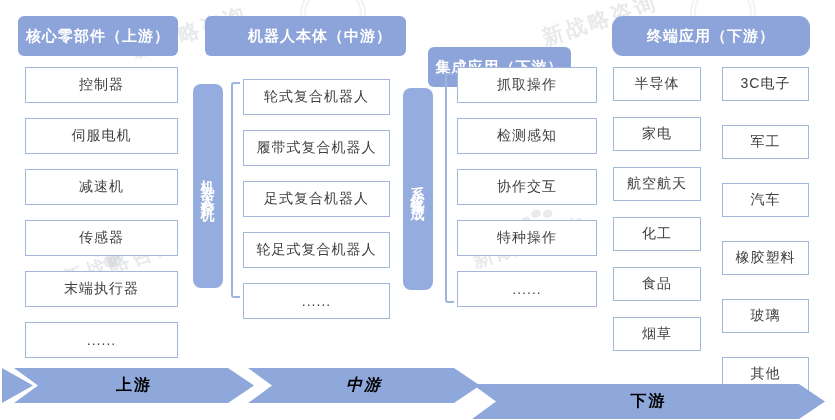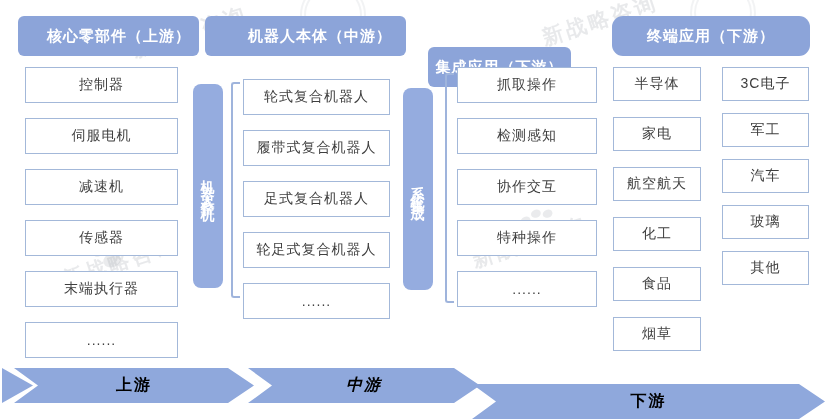--- a/index.html
+++ b/index.html
@@ -6,36 +6,36 @@
   .stage{
     position:relative;width:835px;height:420px;background:#ffffff;overflow:hidden;
     font-family:"Liberation Sans","DejaVu Sans",sans-serif;
   }
   
   .hdr{
     position:absolute;height:40px;background:#8CA4D9;border-radius:6px;
     color:#fff;font-weight:bold;font-size:15px;letter-spacing:1px;
     display:flex;align-items:center;justify-content:center;
   }
-  .hdr1{left:18px;top:16px;width:160px;padding-left:21px;}
+  .hdr1{left:18px;top:16px;width:160px;}
   .hdr2{left:205px;top:16px;width:172px;padding-left:29px;}
   .hdr3{left:428px;top:16px;width:143px;margin-top:31px;}
   .hdr4{left:612px;top:16px;width:198px;border-radius:11px;}
   
   .col{position:absolute;display:flex;flex-direction:column;}
   .col .box{
     height:36px;border:1px solid #A3B8D9;background:#fff;box-sizing:border-box;
     display:flex;align-items:center;justify-content:center;
     font-size:14px;color:#3F3F3F;letter-spacing:1px;
   }
   .col1{left:25px;top:67px;width:153px;gap:15px;}
   .col2{left:243px;top:79px;width:147px;gap:15px;}
   .col3{left:457px;top:67px;width:140px;gap:15px;}
   .col4{left:613px;top:67px;width:88px;gap:16px;text-align:center;}
-  .col5{left:722px;top:67px;width:87px;gap:12px;}
+  .col5{left:722px;top:67px;width:87px;gap:24px;}
   .col4 .box,.col5 .box{height:34px;}
   
   .vbar{
     position:absolute;width:30px;background:#95ACDF;border-radius:8px;
     color:#fff;font-weight:bold;font-size:14px;
     writing-mode:vertical-rl;text-orientation:upright;letter-spacing:7px;
     display:flex;align-items:center;justify-content:center;
   }
   .vbar1{left:193px;top:84px;height:204px;}
   .vbar2{left:403px;top:88px;height:202px;}
@@ -146,20 +146,21 @@
       <div class="box">航空航天</div>
       <div class="box">化工</div>
       <div class="box">食品</div>
       <div class="box">烟草</div>
     </div>
   <div class="col col5">
 
   <div class="box">3C电子</div>
       <div class="box">军工</div>
       <div class="box">汽车</div>
+      <div class="box">橡胶塑料</div>
       <div class="box">玻璃</div>
       <div class="box">其他</div>
     </div>
 
   <div class="tri"></div>
   <div class="ribbon ribbon1">上游</div>
   <div class="ribbon ribbon2">中游</div>
   <div class="ribbon ribbon3">下游</div>
 
 </div>

